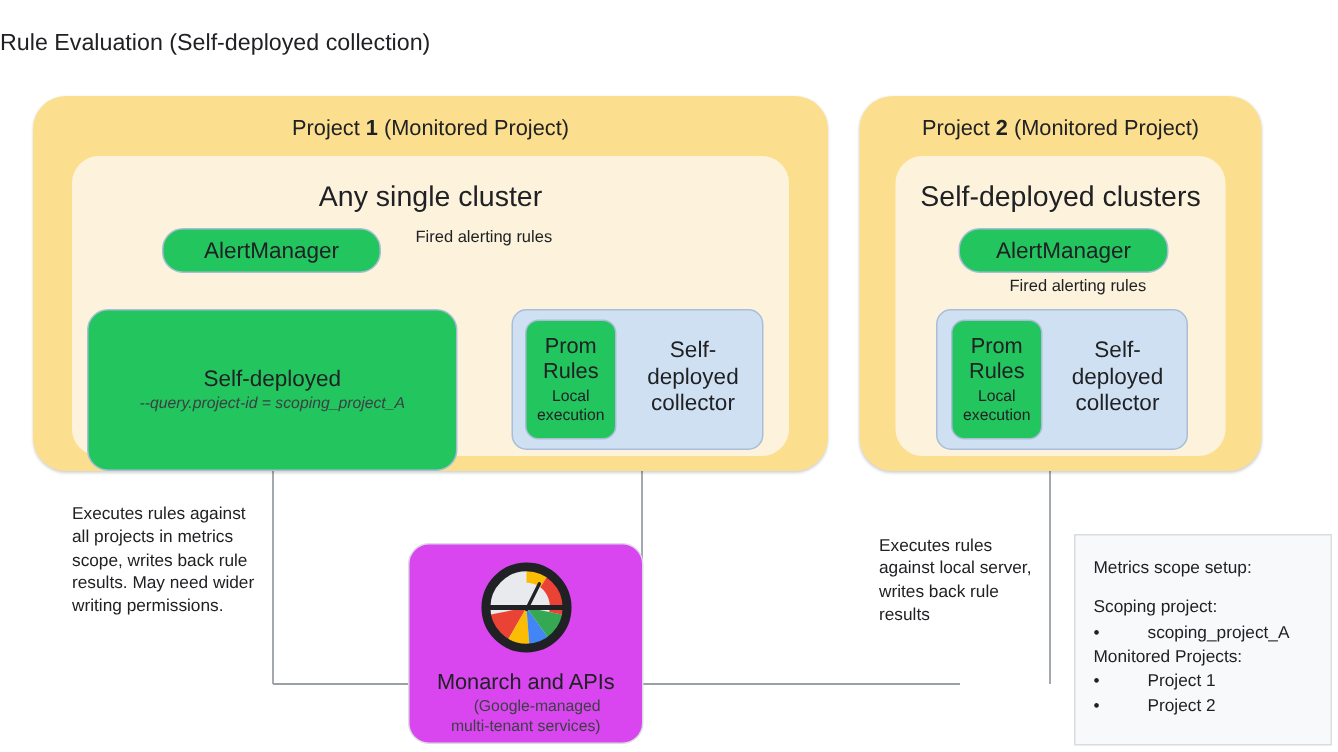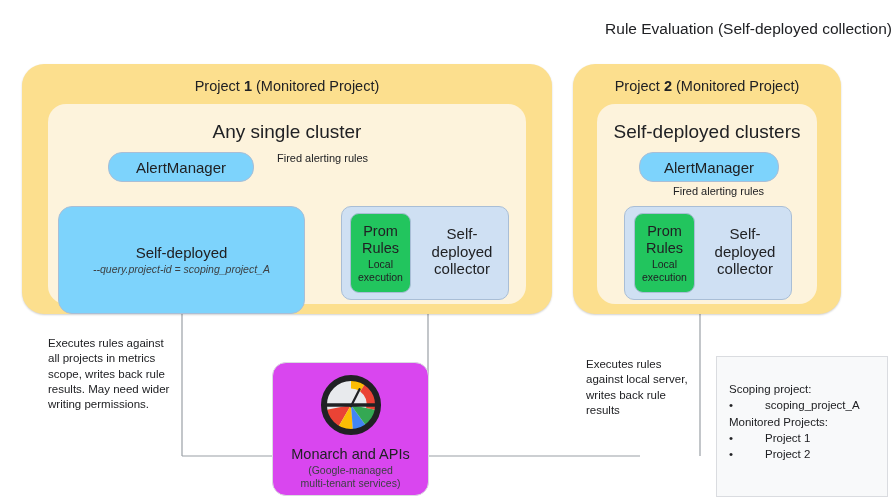--- a/index.html
+++ b/index.html
@@ -22,21 +22,21 @@
     position: absolute;
     left: 0; top: 0;
     width: 892px; height: 501px;
     pointer-events: none;
   }
 
   .diagram-title {
     position: absolute;
     left: 0; top: 20px;
     width: 892px;
-    text-align: right;
+    text-align: left;
     font-size: 15.5px;
     color: #202124;
     white-space: nowrap;
   }
 
   
   .project-box {
     position: absolute;
     background: #FCDF8E;
     border-radius: 22px;
@@ -65,21 +65,21 @@
     width: 100%;
     text-align: center;
     font-size: 19px;
     color: #202124;
     white-space: nowrap;
   }
 
   
   .blue-box {
     position: absolute;
-    background: #7dd3fc;
+    background: #22c55e;
     border: 1px solid #A9BED6;
     border-radius: 14px;
     box-sizing: border-box;
     display: flex;
     flex-direction: column;
     align-items: center;
     justify-content: center;
     text-align: center;
     color: #202124;
   }
@@ -153,21 +153,21 @@
   }
   .monarch-title {
     font-size: 14.5px;
     color: #202124;
     margin-top: 4px;
   }
   .monarch-sub {
     font-size: 10.5px;
     line-height: 1.25;
     color: #3c4043;
-    text-align: center;
+    text-align: right;
     margin-top: 2px;
   }
 
   
   .legend-box {
     position: absolute;
     background: #F8F9FA;
     border: 1px solid #DADCE0;
     box-sizing: border-box;
     padding: 14px 12px;
@@ -319,20 +319,21 @@
       </svg>
     </span>
     <span class="monarch-title">Monarch and APIs</span>
     <span class="monarch-sub">
       <span>(Google-managed</span><br>
       <span>multi-tenant services)</span>
     </span>
   </div>
 
   <div class="legend-box" style="left:716px; top:356px; width:172px; height:141px;">
+    <div class="legend-line">Metrics scope setup:</div>
     <div class="legend-gap"></div>
     <div class="legend-line">Scoping project:</div>
     <div class="legend-item">
       <span class="bullet">•</span>
       <span class="txt">scoping_project_A</span>
     </div>
     <div class="legend-line">Monitored Projects:</div>
     <div class="legend-item">
       <span class="bullet">•</span>
       <span class="txt">Project 1</span>

